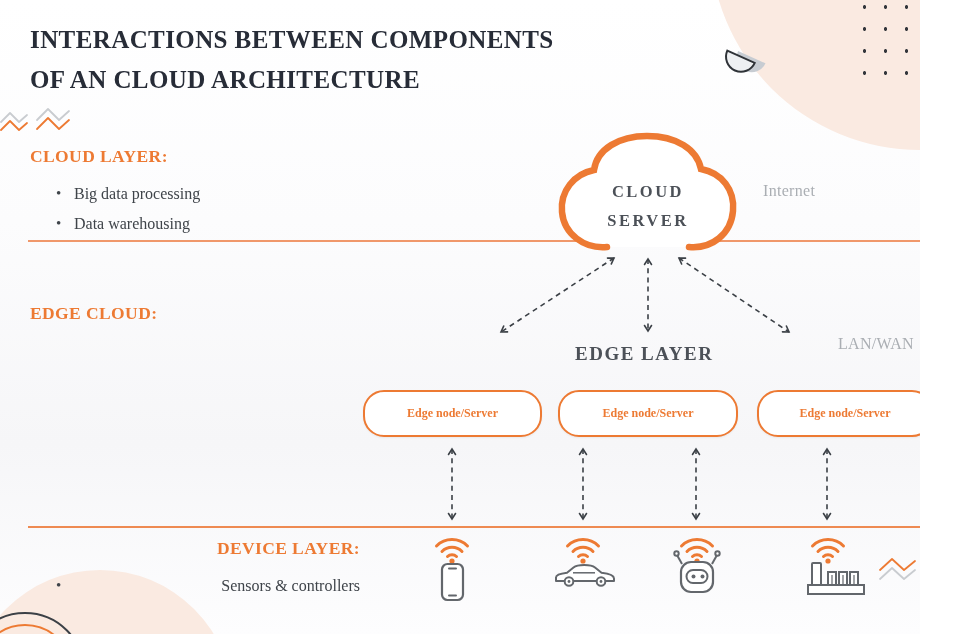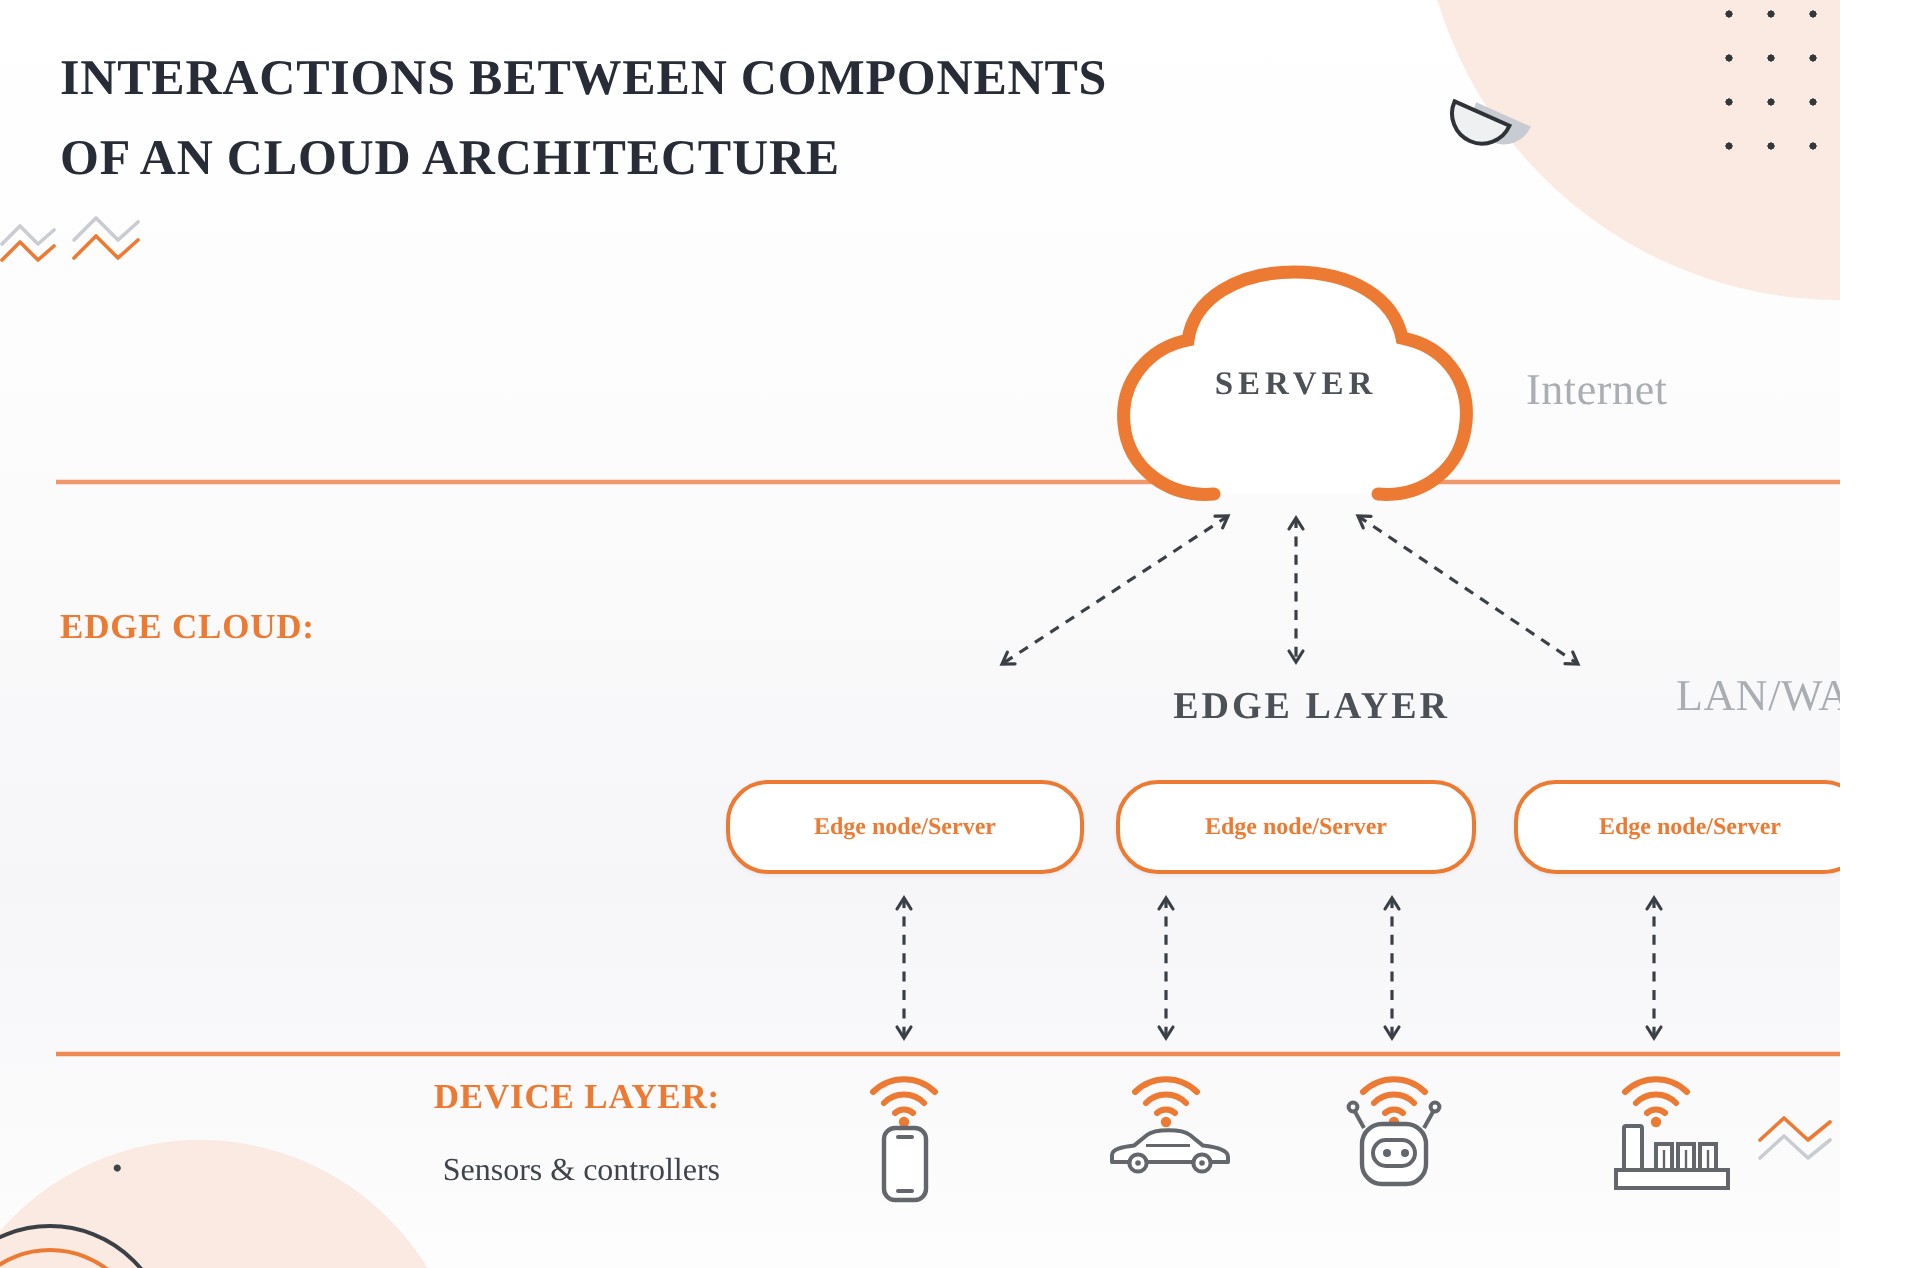--- a/index.html
+++ b/index.html
@@ -27,23 +27,23 @@
   .layer-block{left:30px;width:330px;}
   .layer-heading{font-size:17.5px;font-weight:700;letter-spacing:.4px;color:#ED7A33;}
   .bullets{list-style:none;margin:12px 0 0 0;padding:0;}
   .bullets li{
     position:relative;padding-left:44px;line-height:29.5px;
     font-size:16px;color:#3F444A;
   }
   .bullets li::before{
     content:"\2022";position:absolute;left:26px;color:#3F444A;font-size:15px;
   }
-  .net-label{font-size:22px;color:#AAAEB3;letter-spacing:.3px;}
+  .net-label{font-size:16px;color:#AAAEB3;letter-spacing:.3px;}
   .diagram-label{
-    left:575px;top:343px;width:150px;text-align:right;
+    left:575px;top:343px;width:150px;text-align:left;
     font-size:19px;font-weight:700;letter-spacing:1.5px;color:#4C5158;
   }
   .cloud-text{
     left:593px;top:177px;width:110px;text-align:center;
     font-size:16.5px;font-weight:700;letter-spacing:2.5px;line-height:29px;color:#4C5158;
   }
   
   .edge-node{
     top:390px;height:47px;box-sizing:border-box;
     display:flex;align-items:center;justify-content:center;
@@ -110,36 +110,44 @@
       <line x1="696" y1="449" x2="696" y2="519" marker-start="url(#ah)" marker-end="url(#ah)"></line>
       <line x1="827" y1="449" x2="827" y2="519" marker-start="url(#ah)" marker-end="url(#ah)"></line>
     </g>
   </svg>
 
   <div class="abs title">
     <div>INTERACTIONS BETWEEN COMPONENTS</div>
     <div>OF AN CLOUD ARCHITECTURE</div>
   </div>
 
+  <div class="abs layer-block" style="top:146px;">
+    <div class="layer-heading">CLOUD LAYER:</div>
+    <ul class="bullets">
+      <li>Big data processing</li>
+      <li>Data warehousing</li>
+    </ul>
+  </div>
 
   <div class="abs layer-block" style="top:303px;">
     <div class="layer-heading">EDGE CLOUD:</div>
   </div>
 
   <div class="abs layer-block" style="top:538px;text-align:right;">
     <div class="layer-heading">DEVICE LAYER:</div>
     <ul class="bullets">
       <li>Sensors &amp; controllers</li>
     </ul>
   </div>
 
   <div class="abs net-label" style="left:763px;top:182px;">Internet</div>
   <div class="abs net-label" style="left:838px;top:335px;">LAN/WAN</div>
 
   <div class="abs cloud-text">
+    <div>CLOUD</div>
     <div>SERVER</div>
   </div>
 
   <div class="abs diagram-label">EDGE LAYER</div>
 
   <div class="abs edge-node" style="left:363px;width:179px;">Edge node/Server</div>
   <div class="abs edge-node" style="left:558px;width:180px;">Edge node/Server</div>
   <div class="abs edge-node" style="left:757px;width:176px;">Edge node/Server</div>
 
   <svg class="abs" style="left:433px;top:532px;" width="38" height="32" viewBox="0 0 38 32">

